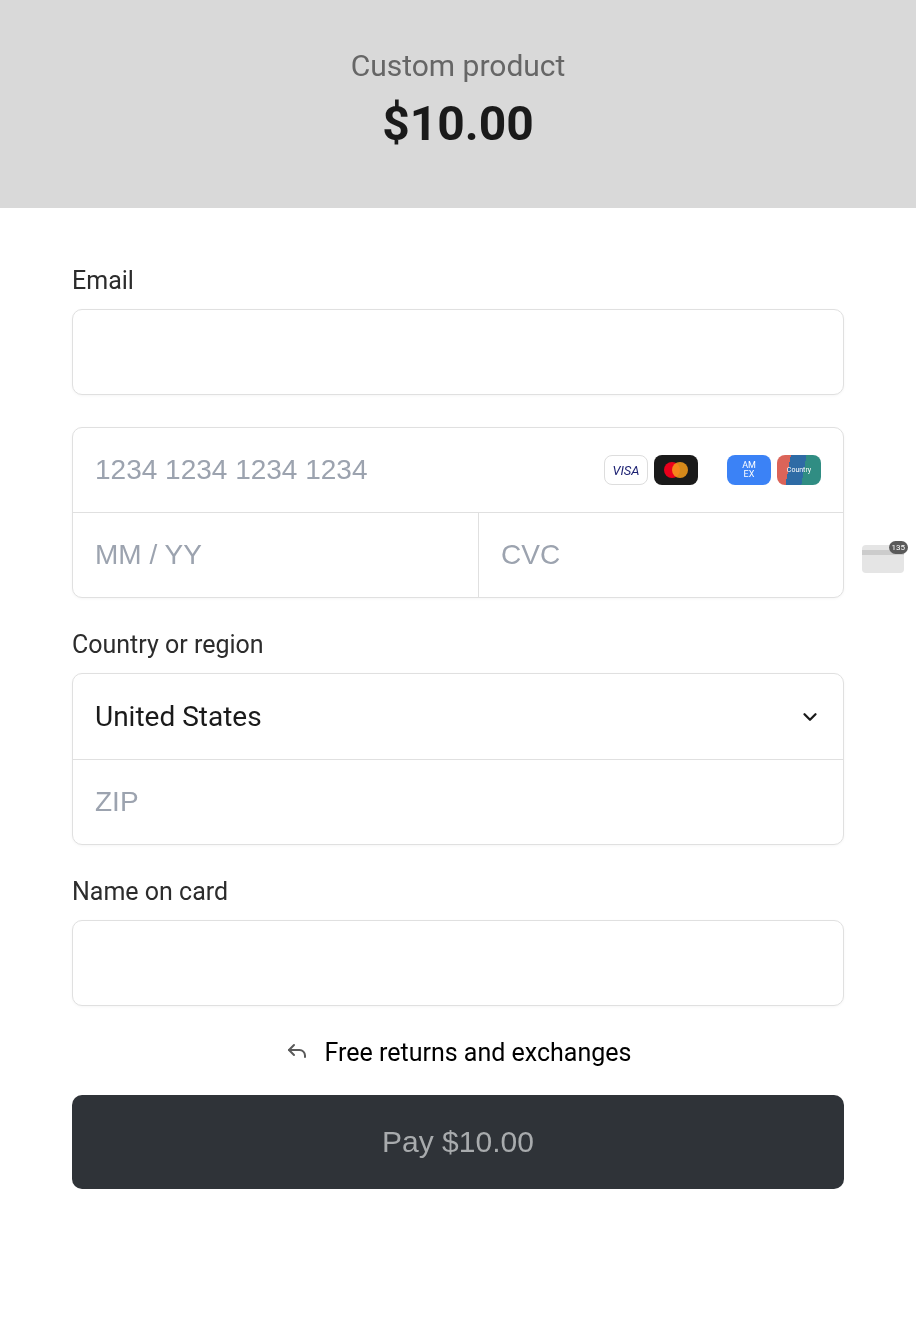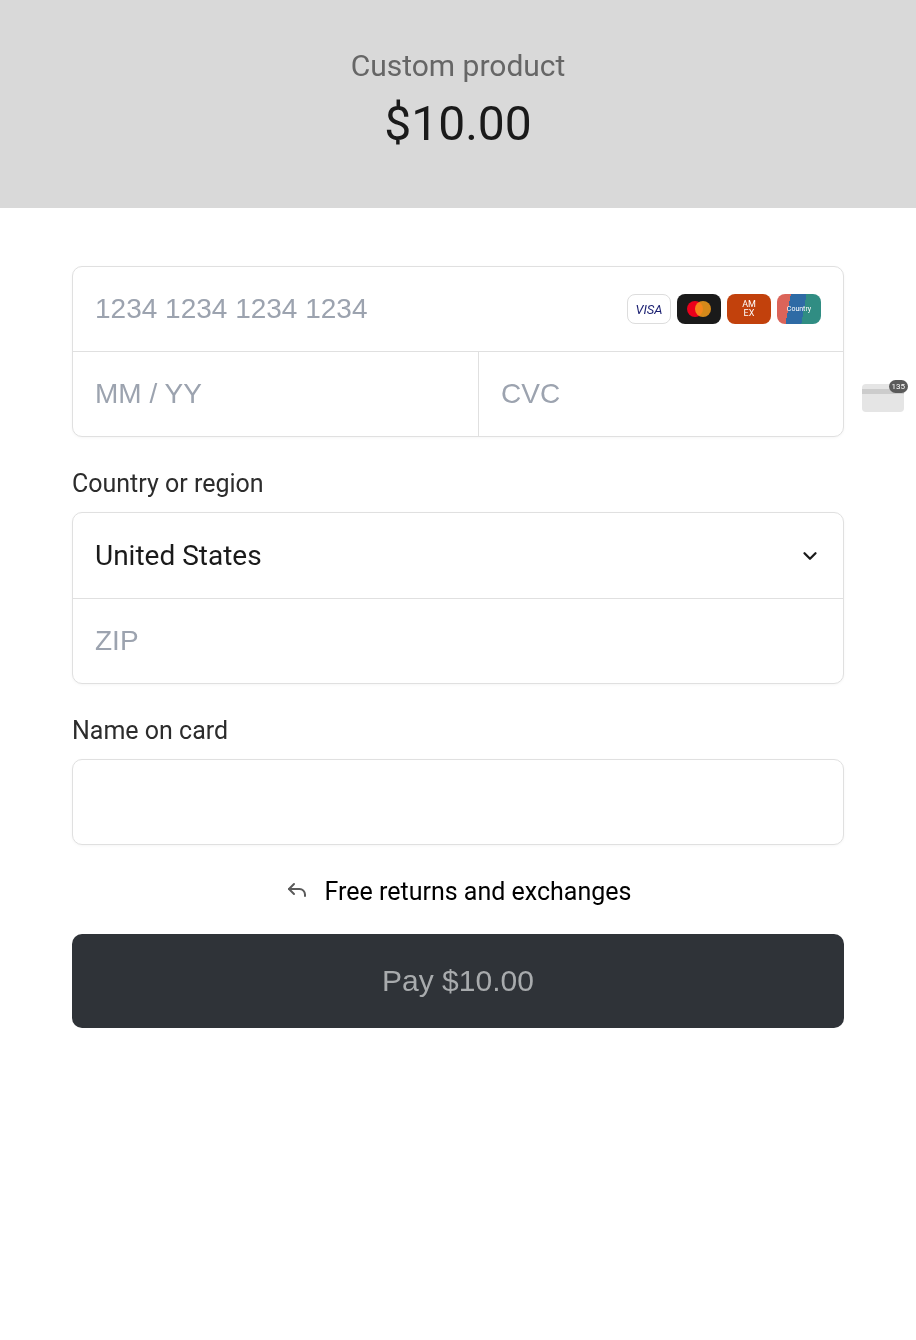--- a/index.html
+++ b/index.html
@@ -19,21 +19,21 @@
     }
     .product-name {
       color: #666;
       font-size: 30px;
       font-weight: 400;
       margin-bottom: 12px;
     }
     .price {
       color: #1a1a1a;
       font-size: 48px;
-      font-weight: 400;
+      font-weight: 700;
     }
     .form-container {
       padding: 58px 72px 0;
     }
     .field-group {
       margin-bottom: 32px;
     }
     .field-label {
       display: block;
       color: #2c2c2c;
@@ -122,25 +122,26 @@
       position: absolute;
       width: 16px;
       height: 16px;
       border-radius: 50%;
       background: #f79e1b;
       right: 10px;
       top: 7px;
       opacity: 0.85;
     }
     .amex {
-      background: #c2410c;
+      background: #3b82f6;
       color: #fff;
       font-size: 9px;
       text-align: center;
       line-height: 1;
+      margin-left: 23px;
     }
     .unionpay {
       background: linear-gradient(100deg, #d5493d 0%, #d5493d 28%, #0a5296 28%, #0a5296 60%, #0d7a6e 60%);
       color: #fff;
       font-size: 7px;
       opacity: 0.85;
     }
     .split-row {
       display: flex;
     }
@@ -237,20 +238,26 @@
 </head>
 <body>
 
 <div class="header">
   <div class="product-name">Custom product</div>
   <div class="price">$10.00</div>
 </div>
 
 <div class="form-container">
 
+  <div class="field-group">
+    <label class="field-label">Email</label>
+    <div class="input-wrapper">
+      <input type="email" class="input-single" placeholder="" style="">
+    </div>
+  </div>
 
   <div class="field-group">
     <div class="input-wrapper">
       <div class="card-row">
         <input type="text" class="card-number-input" placeholder="1234 1234 1234 1234" style="">
         <div class="card-brands">
           <div class="brand-icon visa">VISA</div>
           <div class="brand-icon mastercard"></div>
           <div class="brand-icon amex">AM<br>EX</div>
           <div class="brand-icon unionpay">Country</div>

